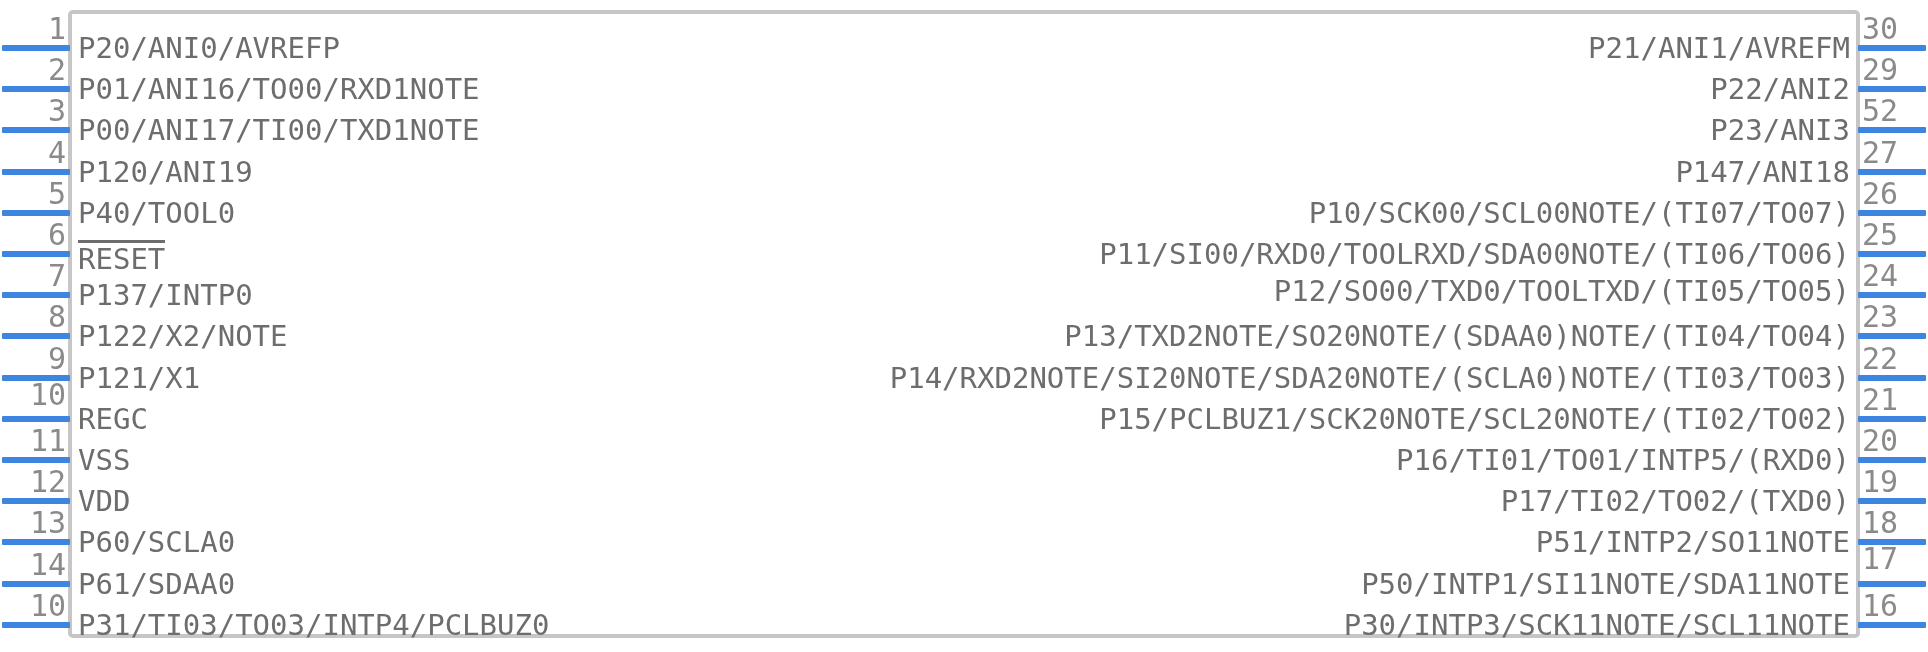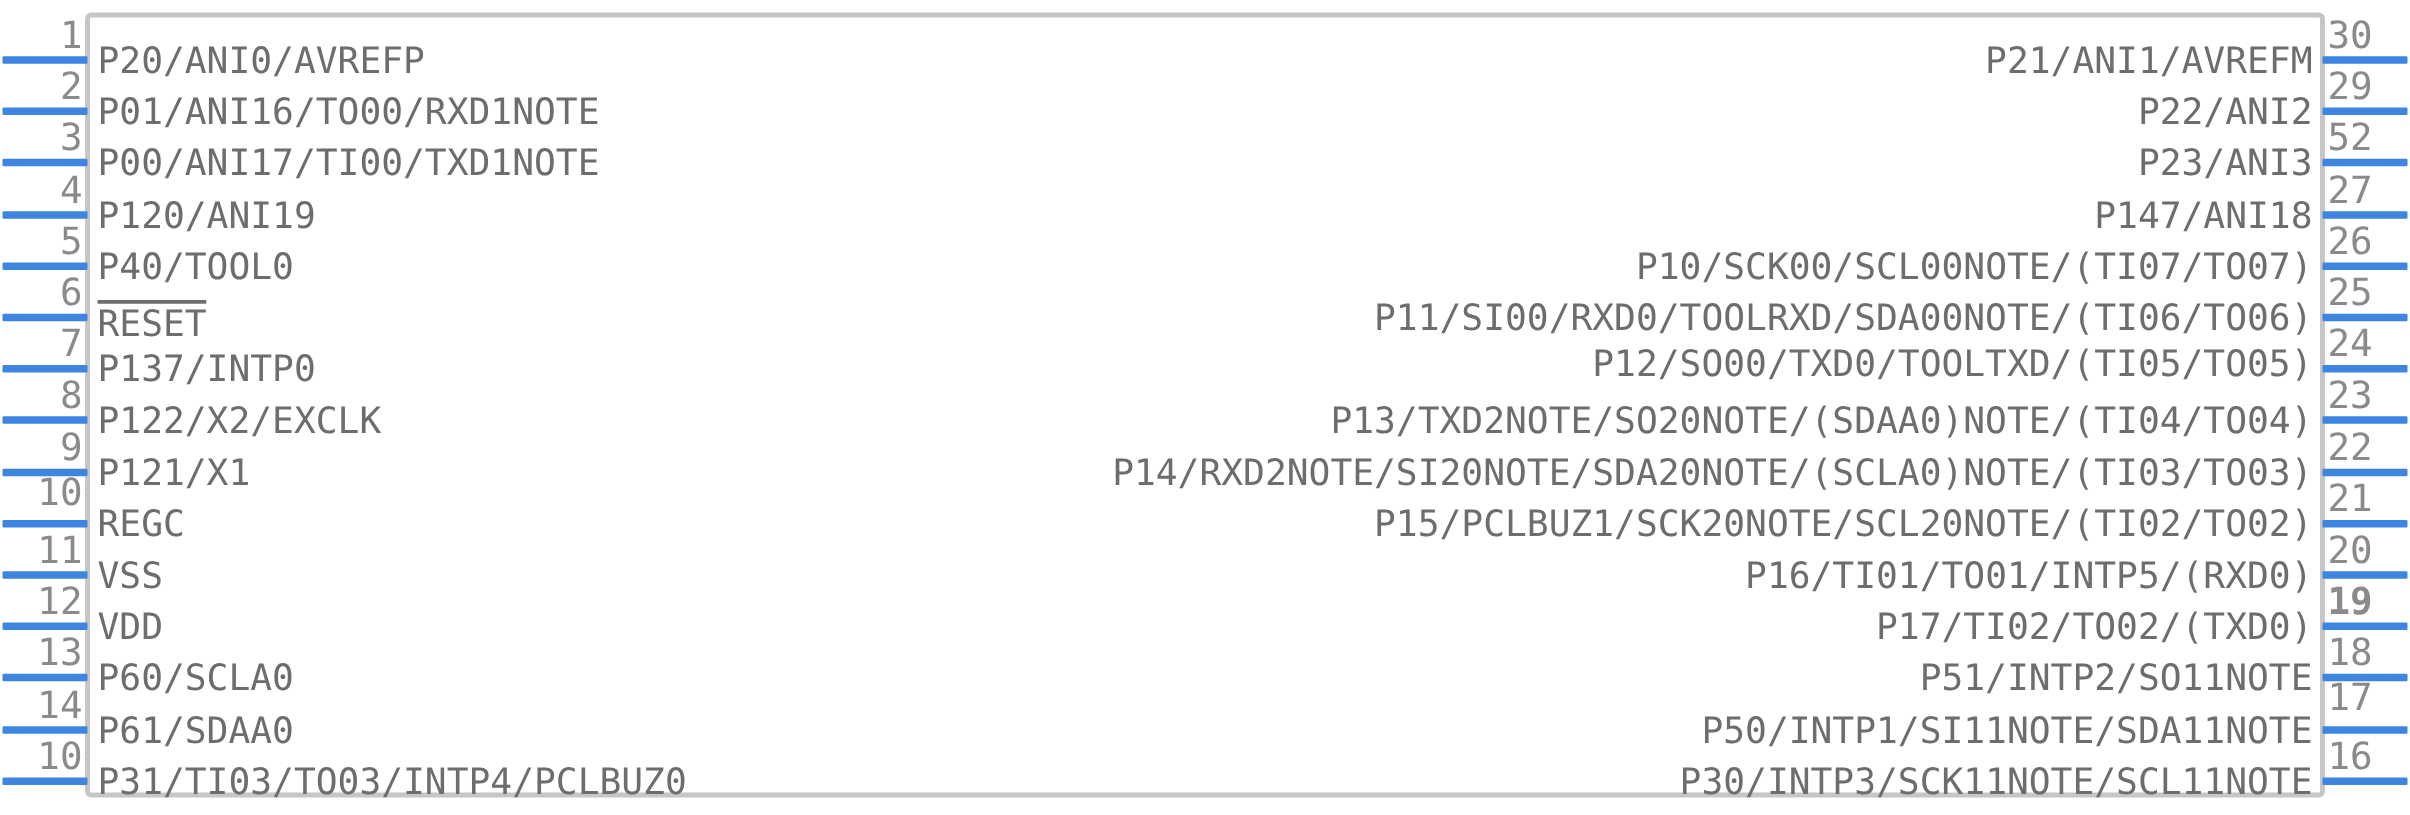--- a/index.html
+++ b/index.html
@@ -54,21 +54,21 @@
       <div class="pnum left" style="top: 178.8px;">5</div>
       <div class="pname left" style="top: 198.8px;">P40/TOOL0</div>
       <div class="lead left" style="top: 251px;"></div>
       <div class="pnum left" style="top: 220px;">6</div>
       <div class="pname left" style="top: 240px;"><span class="ovl">RESET</span></div>
       <div class="lead left" style="top: 292.2px;"></div>
       <div class="pnum left" style="top: 261.2px;">7</div>
       <div class="pname left" style="top: 281.2px;">P137/INTP0</div>
       <div class="lead left" style="top: 333.4px;"></div>
       <div class="pnum left" style="top: 302.4px;">8</div>
-      <div class="pname left" style="top: 322.4px;">P122/X2/EXCLK</div>
+      <div class="pname left" style="top: 322.4px;">P122/X2/NOTE</div>
       <div class="lead left" style="top: 374.6px;"></div>
       <div class="pnum left" style="top: 343.6px;">9</div>
       <div class="pname left" style="top: 363.6px;">P121/X1</div>
       <div class="lead left" style="top: 415.8px;"></div>
       <div class="pnum left" style="top: 380px;">10</div>
       <div class="pname left" style="top: 404.8px;">REGC</div>
       <div class="lead left" style="top: 457px;"></div>
       <div class="pnum left" style="top: 426px;">11</div>
       <div class="pname left" style="top: 446px;">VSS</div>
       <div class="lead left" style="top: 498.2px;"></div>
@@ -112,21 +112,21 @@
       <div class="lead right" style="top: 374.6px;"></div>
       <div class="pnum right" style="top: 343.6px;">22</div>
       <div class="pname right" style="top: 363.6px;">P14/RXD2NOTE/SI20NOTE/SDA20NOTE/(SCLA0)NOTE/(TI03/TO03)</div>
       <div class="lead right" style="top: 415.8px;"></div>
       <div class="pnum right" style="top: 384.8px;">21</div>
       <div class="pname right" style="top: 404.8px;">P15/PCLBUZ1/SCK20NOTE/SCL20NOTE/(TI02/TO02)</div>
       <div class="lead right" style="top: 457px;"></div>
       <div class="pnum right" style="top: 426px; margin-left: 36px;">20</div>
       <div class="pname right" style="top: 446px;">P16/TI01/TO01/INTP5/(RXD0)</div>
       <div class="lead right" style="top: 498.2px;"></div>
-      <div class="pnum right" style="top: 467.2px; font-weight: bold;">19</div>
+      <div class="pnum right" style="top: 467.2px;">19</div>
       <div class="pname right" style="top: 487.2px;">P17/TI02/TO02/(TXD0)</div>
       <div class="lead right" style="top: 539.4px;"></div>
       <div class="pnum right" style="top: 508.4px;">18</div>
       <div class="pname right" style="top: 528.4px;">P51/INTP2/SO11NOTE</div>
       <div class="lead right" style="top: 580.6px;"></div>
       <div class="pnum right" style="top: 544px;">17</div>
       <div class="pname right" style="top: 569.6px;">P50/INTP1/SI11NOTE/SDA11NOTE</div>
       <div class="lead right" style="top: 621.8px;"></div>
       <div class="pnum right" style="top: 590.8px;">16</div>
       <div class="pname right" style="top: 610.8px;">P30/INTP3/SCK11NOTE/SCL11NOTE</div>

